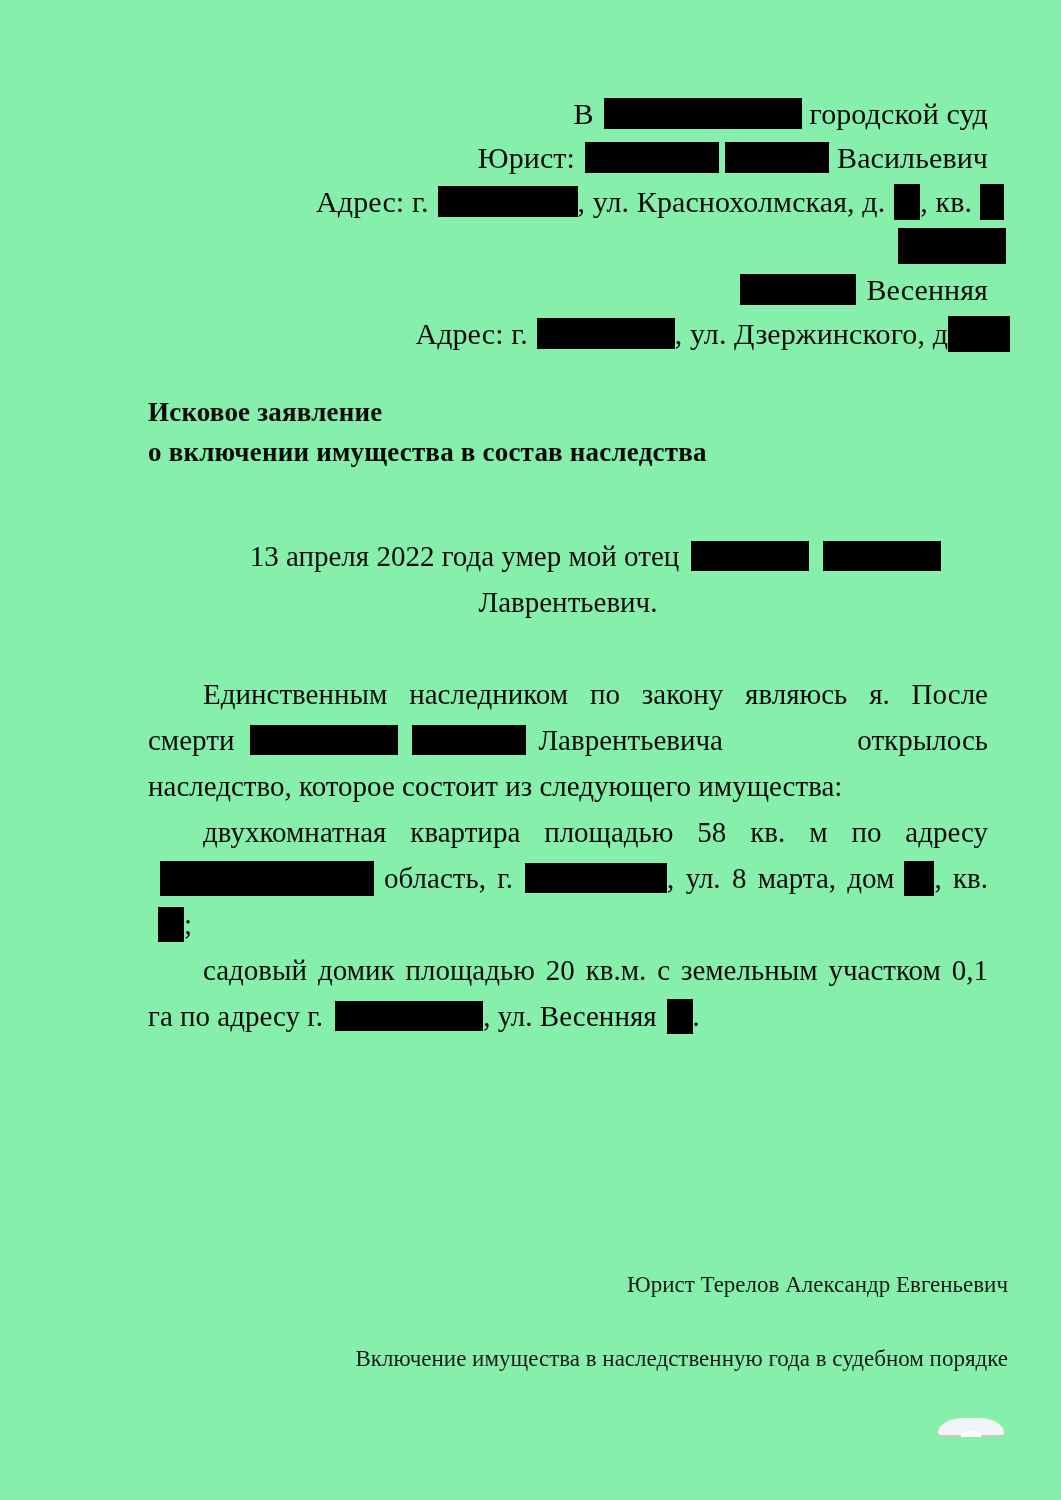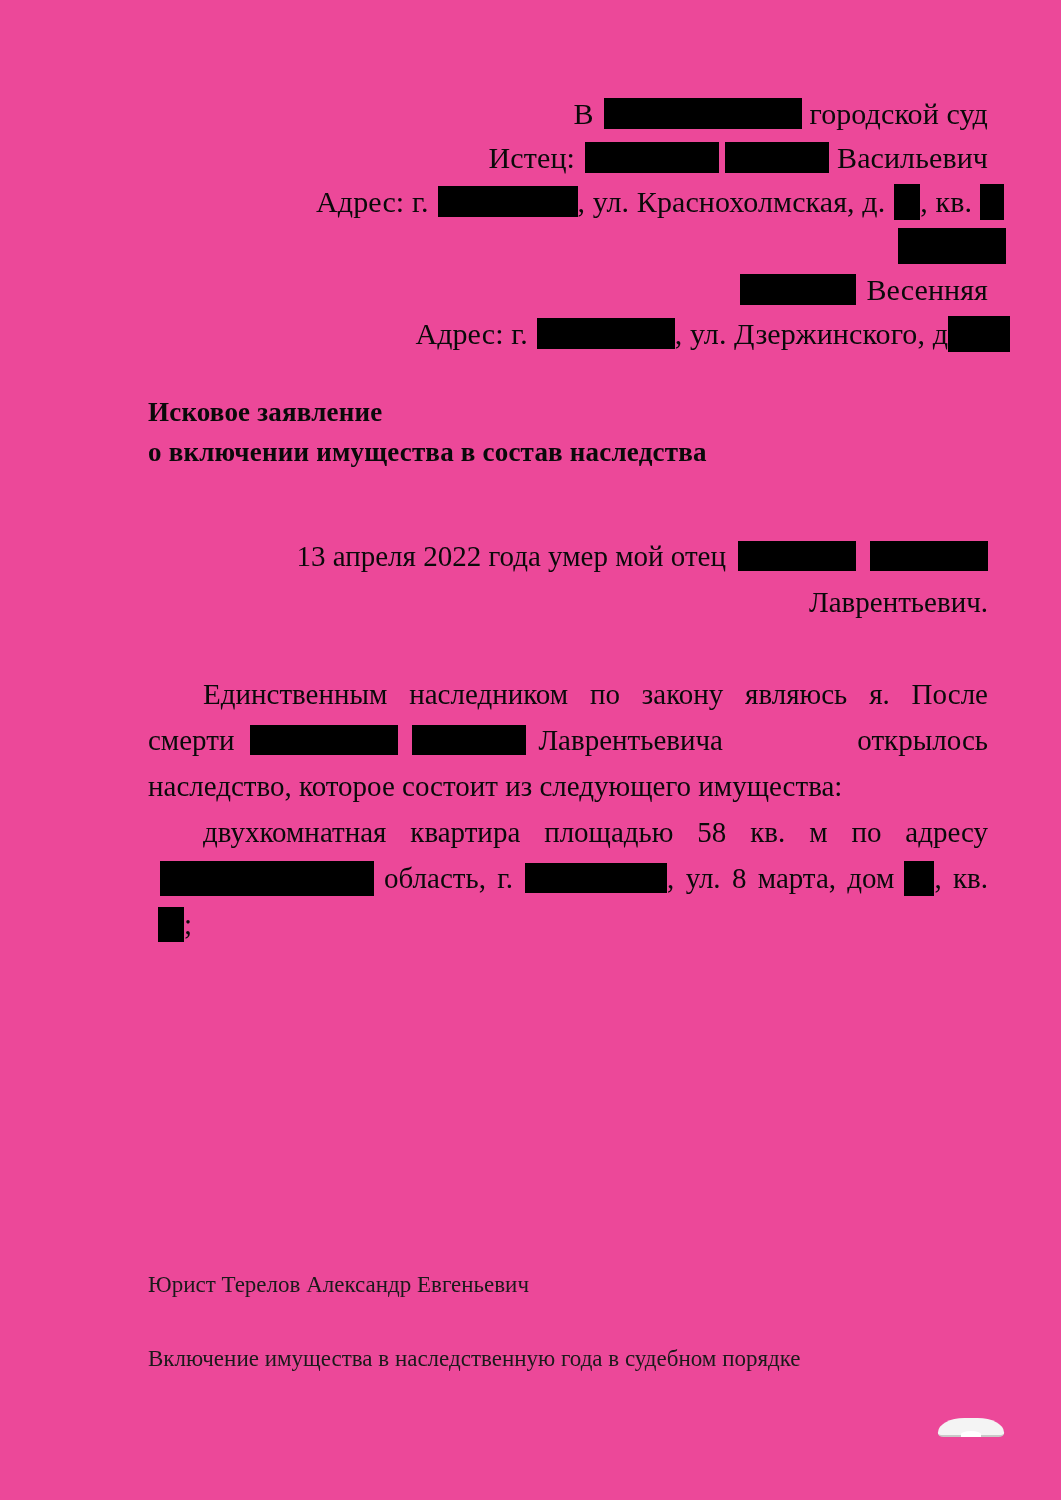--- a/index.html
+++ b/index.html
@@ -9,21 +9,21 @@
   }
   body {
     font-family: "Liberation Serif", "DejaVu Serif", serif;
     color: #0a0a0a;
   }
 
   .page {
     position: relative;
     width: 1061px;
     height: 1500px;
-    background: #ec4899;
+    background: #86efac;
     overflow: hidden;
   }
 
   
   .header-block {
     position: absolute;
     left: 148px;
     top: 92px;
     width: 840px;
     text-align: right;
@@ -72,32 +72,33 @@
     font-size: 29px;
     line-height: 46px;
     text-align: justify;
     text-justify: inter-word;
   }
   .para {
     margin: 0 0 0 0;
     text-indent: 55px;
     text-align: justify;
   }
-  .para.last-left { text-align: right; }
+  .para.last-left { text-align: center; }
   .para-gap { height: 46px; }
 
   
   .footer {
     position: absolute;
     left: 148px;
     top: 1268px;
     width: 860px;
     font-size: 23px;
     line-height: 34px;
     color: #1a1a1a;
+    text-align: right;
   }
   .footer .f-line { display: block; }
   .footer .f-gap { height: 40px; }
 
   
   .scan-artifact {
     position: absolute;
     left: 938px;
     top: 1418px;
     width: 66px;
@@ -120,21 +121,21 @@
 </style>
 </head>
 <body>
 
 <div class="page">
 
   <div class="header-block">
 
     <span class="header-line"><span>В</span><span class="redact" style="width:198px; margin:0 8px 0 10px;"></span><span>городской суд</span></span>
 
-    <span class="header-line"><span>Истец:</span><span class="redact" style="width:134px; margin:0 6px 0 10px;"></span><span class="redact" style="width:104px; margin:0 8px 0 0;"></span><span>Васильевич</span></span>
+    <span class="header-line"><span>Юрист:</span><span class="redact" style="width:134px; margin:0 6px 0 10px;"></span><span class="redact" style="width:104px; margin:0 8px 0 0;"></span><span>Васильевич</span></span>
 
     <span class="header-line"><span>Адрес: г.</span><span class="redact" style="width:140px; margin:0 0 0 9px;"></span><span>, ул. Краснохолмская, д.</span><span class="redact tall" style="width:26px; margin:0 0 0 9px;"></span><span>, кв.</span><span class="redact tall" style="width:24px; margin:0 -16px 0 8px;"></span></span>
 
     <span class="header-line"><span class="redact tall" style="width:108px; margin:0 -18px 0 9px;"></span></span>
 
     <span class="header-line"><span class="redact" style="width:116px; margin:0 10px 0 0;"></span><span>Весенняя</span></span>
 
     <span class="header-line"><span>Адрес: г.</span><span class="redact" style="width:138px; margin:0 0 0 9px;"></span><span>, ул. Дзержинского, д</span><span class="redact tall" style="width:62px; margin:0 -22px 0 0;"></span></span>
 
   </div>
@@ -147,20 +148,21 @@
   <div class="body-text">
 
     <p class="para last-left"><span>13 апреля 2022 года умер мой отец</span><span class="redact" style="width:118px; margin:0 14px 0 12px;"></span><span class="redact" style="width:118px; margin:0 0 0 0;"></span><br><span>Лаврентьевич.</span></p>
 
     <div class="para-gap"></div>
 
     <p class="para"><span>Единственным наследником по закону являюсь я. После смерти</span><span class="redact" style="width:148px; margin:0 14px 0 16px;"></span><span class="redact" style="width:114px; margin:0 12px 0 0;"></span><span>Лаврентьевича открылось наследство, которое состоит из следующего имущества:</span></p>
 
     <p class="para"><span>двухкомнатная квартира площадью 58 кв. м по адресу</span><span class="redact tall" style="width:214px; margin:0 10px 0 12px;"></span><span>область, г.</span><span class="redact" style="width:142px; margin:0 0 0 12px;"></span><span>, ул. 8 марта, дом</span><span class="redact tall" style="width:30px; margin:0 0 0 10px;"></span><span>, кв.</span><span class="redact tall" style="width:26px; margin:0 0 0 10px;"></span><span>;</span></p>
 
+    <p class="para"><span>садовый домик площадью 20 кв.м. с земельным участком 0,1 га по адресу г.</span><span class="redact" style="width:148px; margin:0 0 0 12px;"></span><span>, ул. Весенняя</span><span class="redact tall" style="width:26px; margin:0 0 0 10px;"></span><span>.</span></p>
 
     <div class="para-gap"></div>
 
 
   </div>
 
   <div class="footer">
     <span class="f-line">Юрист Терелов Александр Евгеньевич</span>
     <span class="f-gap" style="display:block;height:40px;"></span>
     <span class="f-line">Включение имущества в наследственную года в судебном порядке</span>

